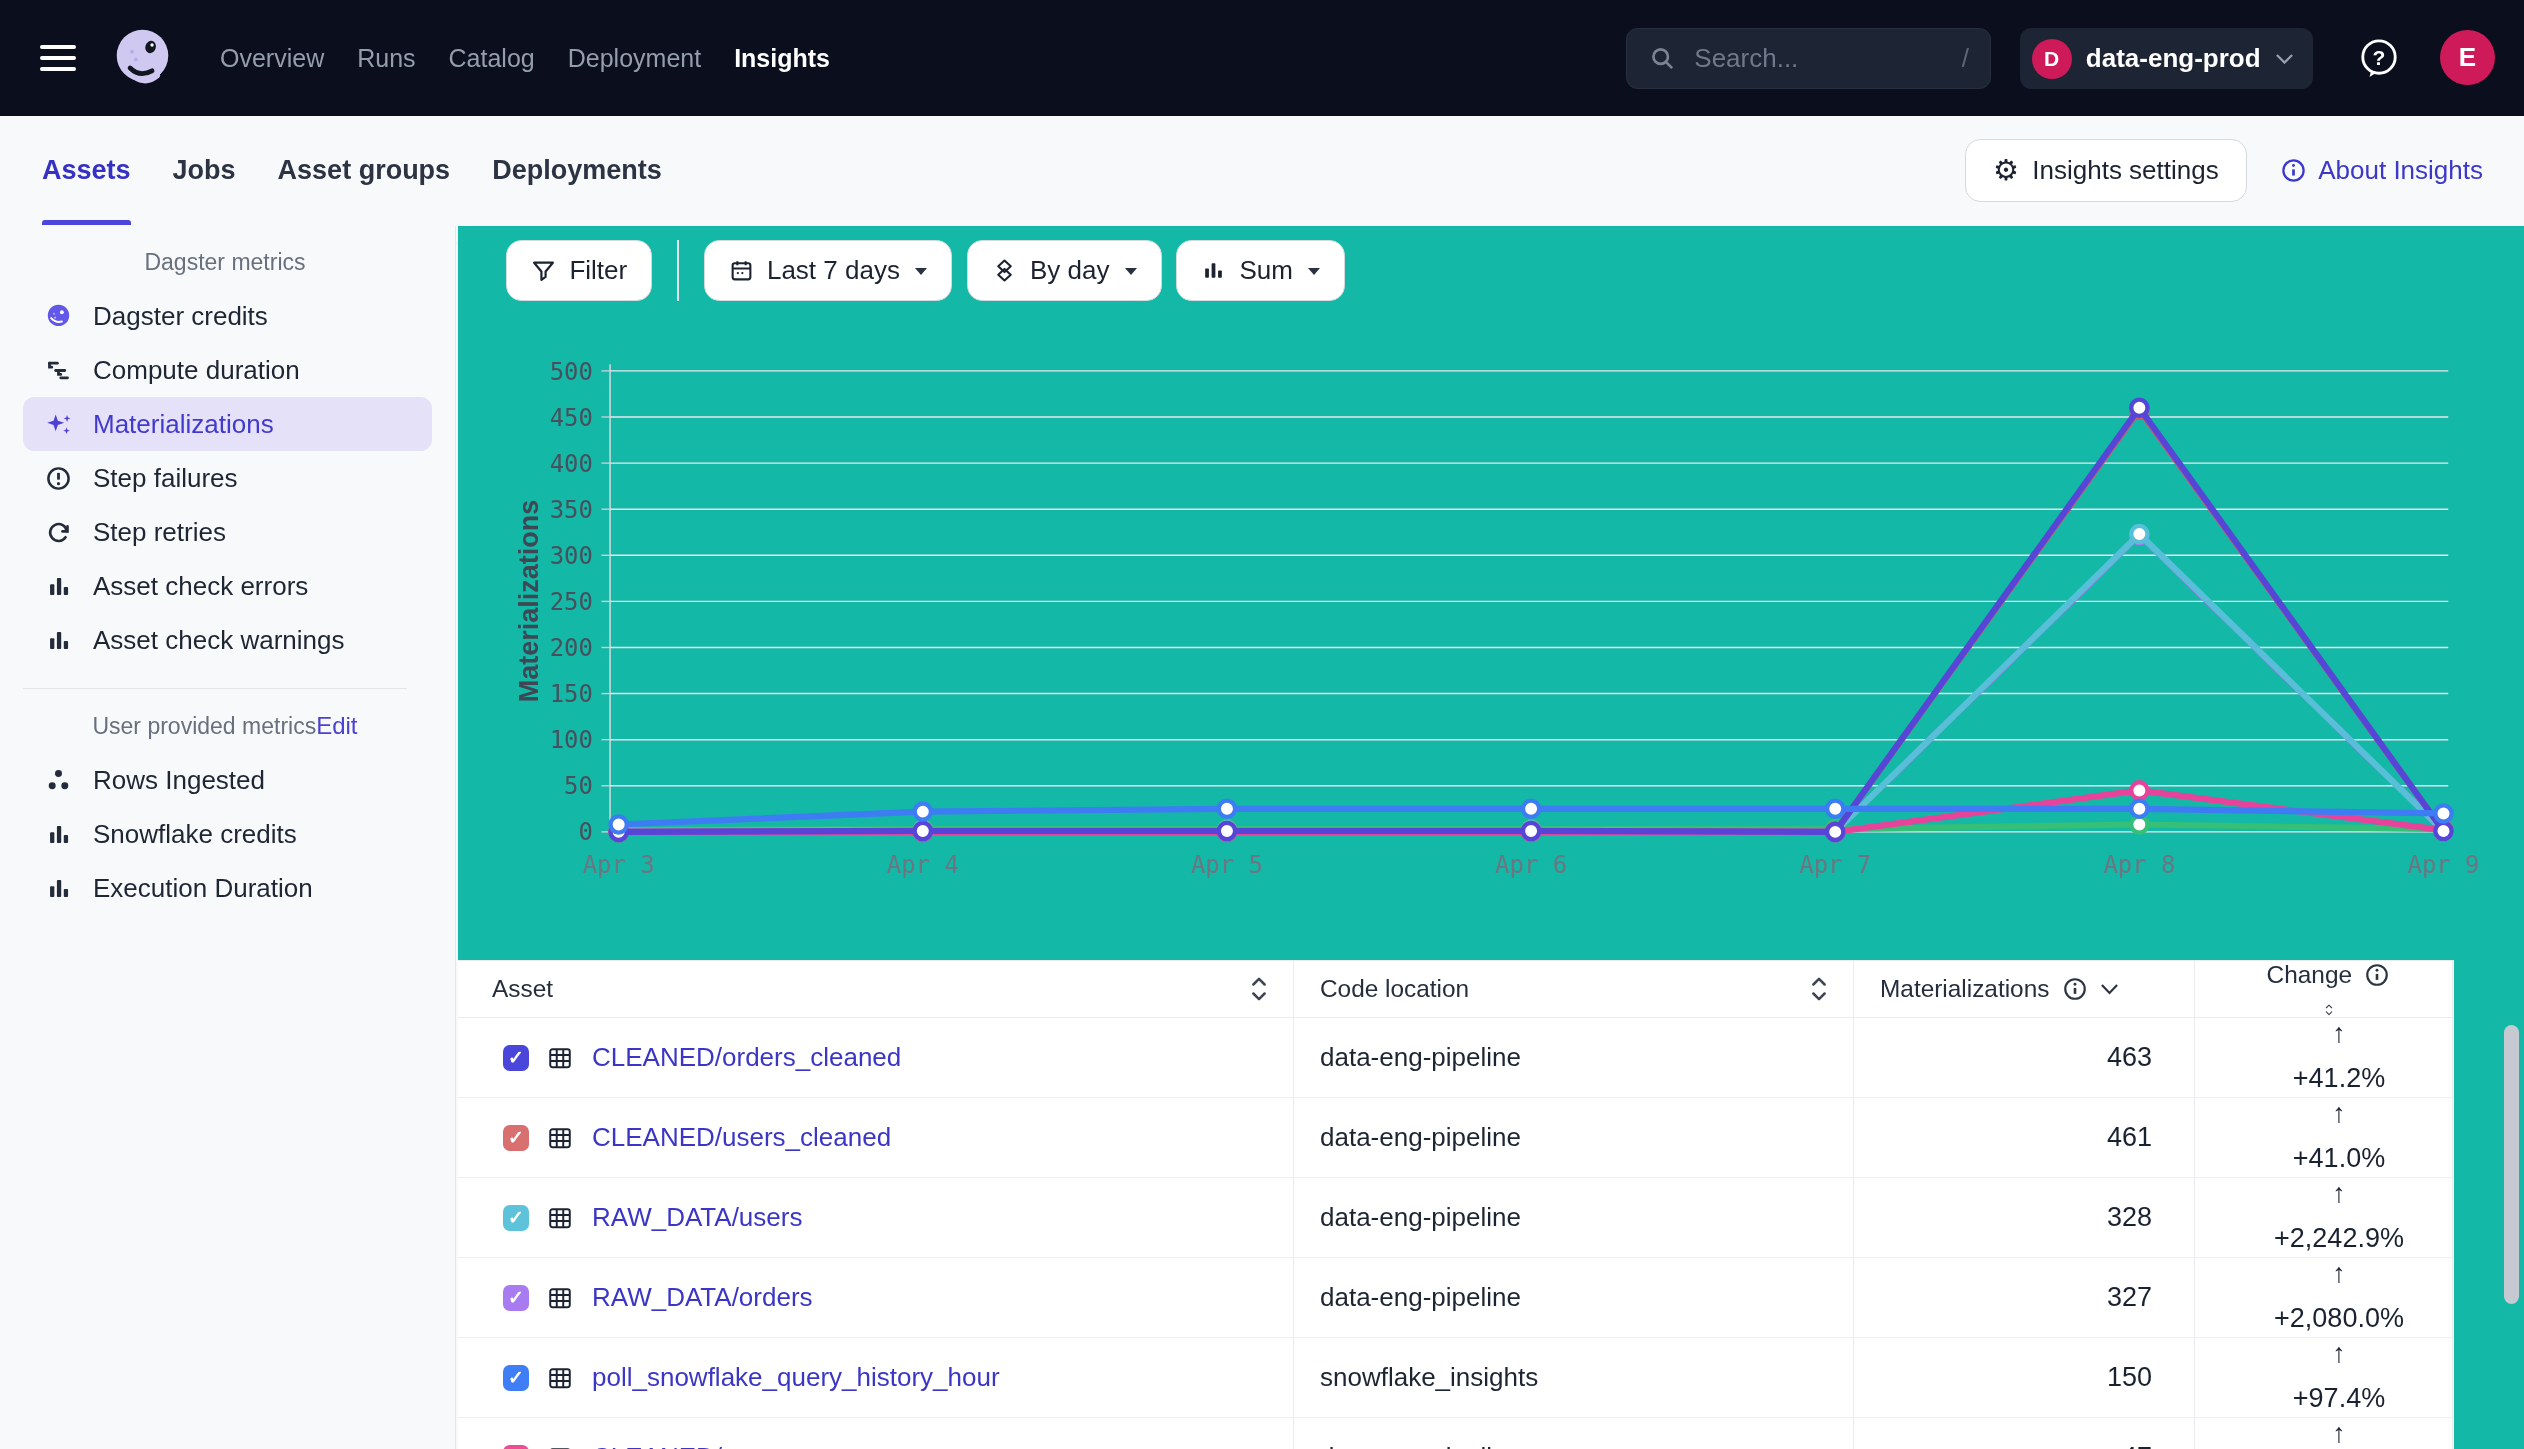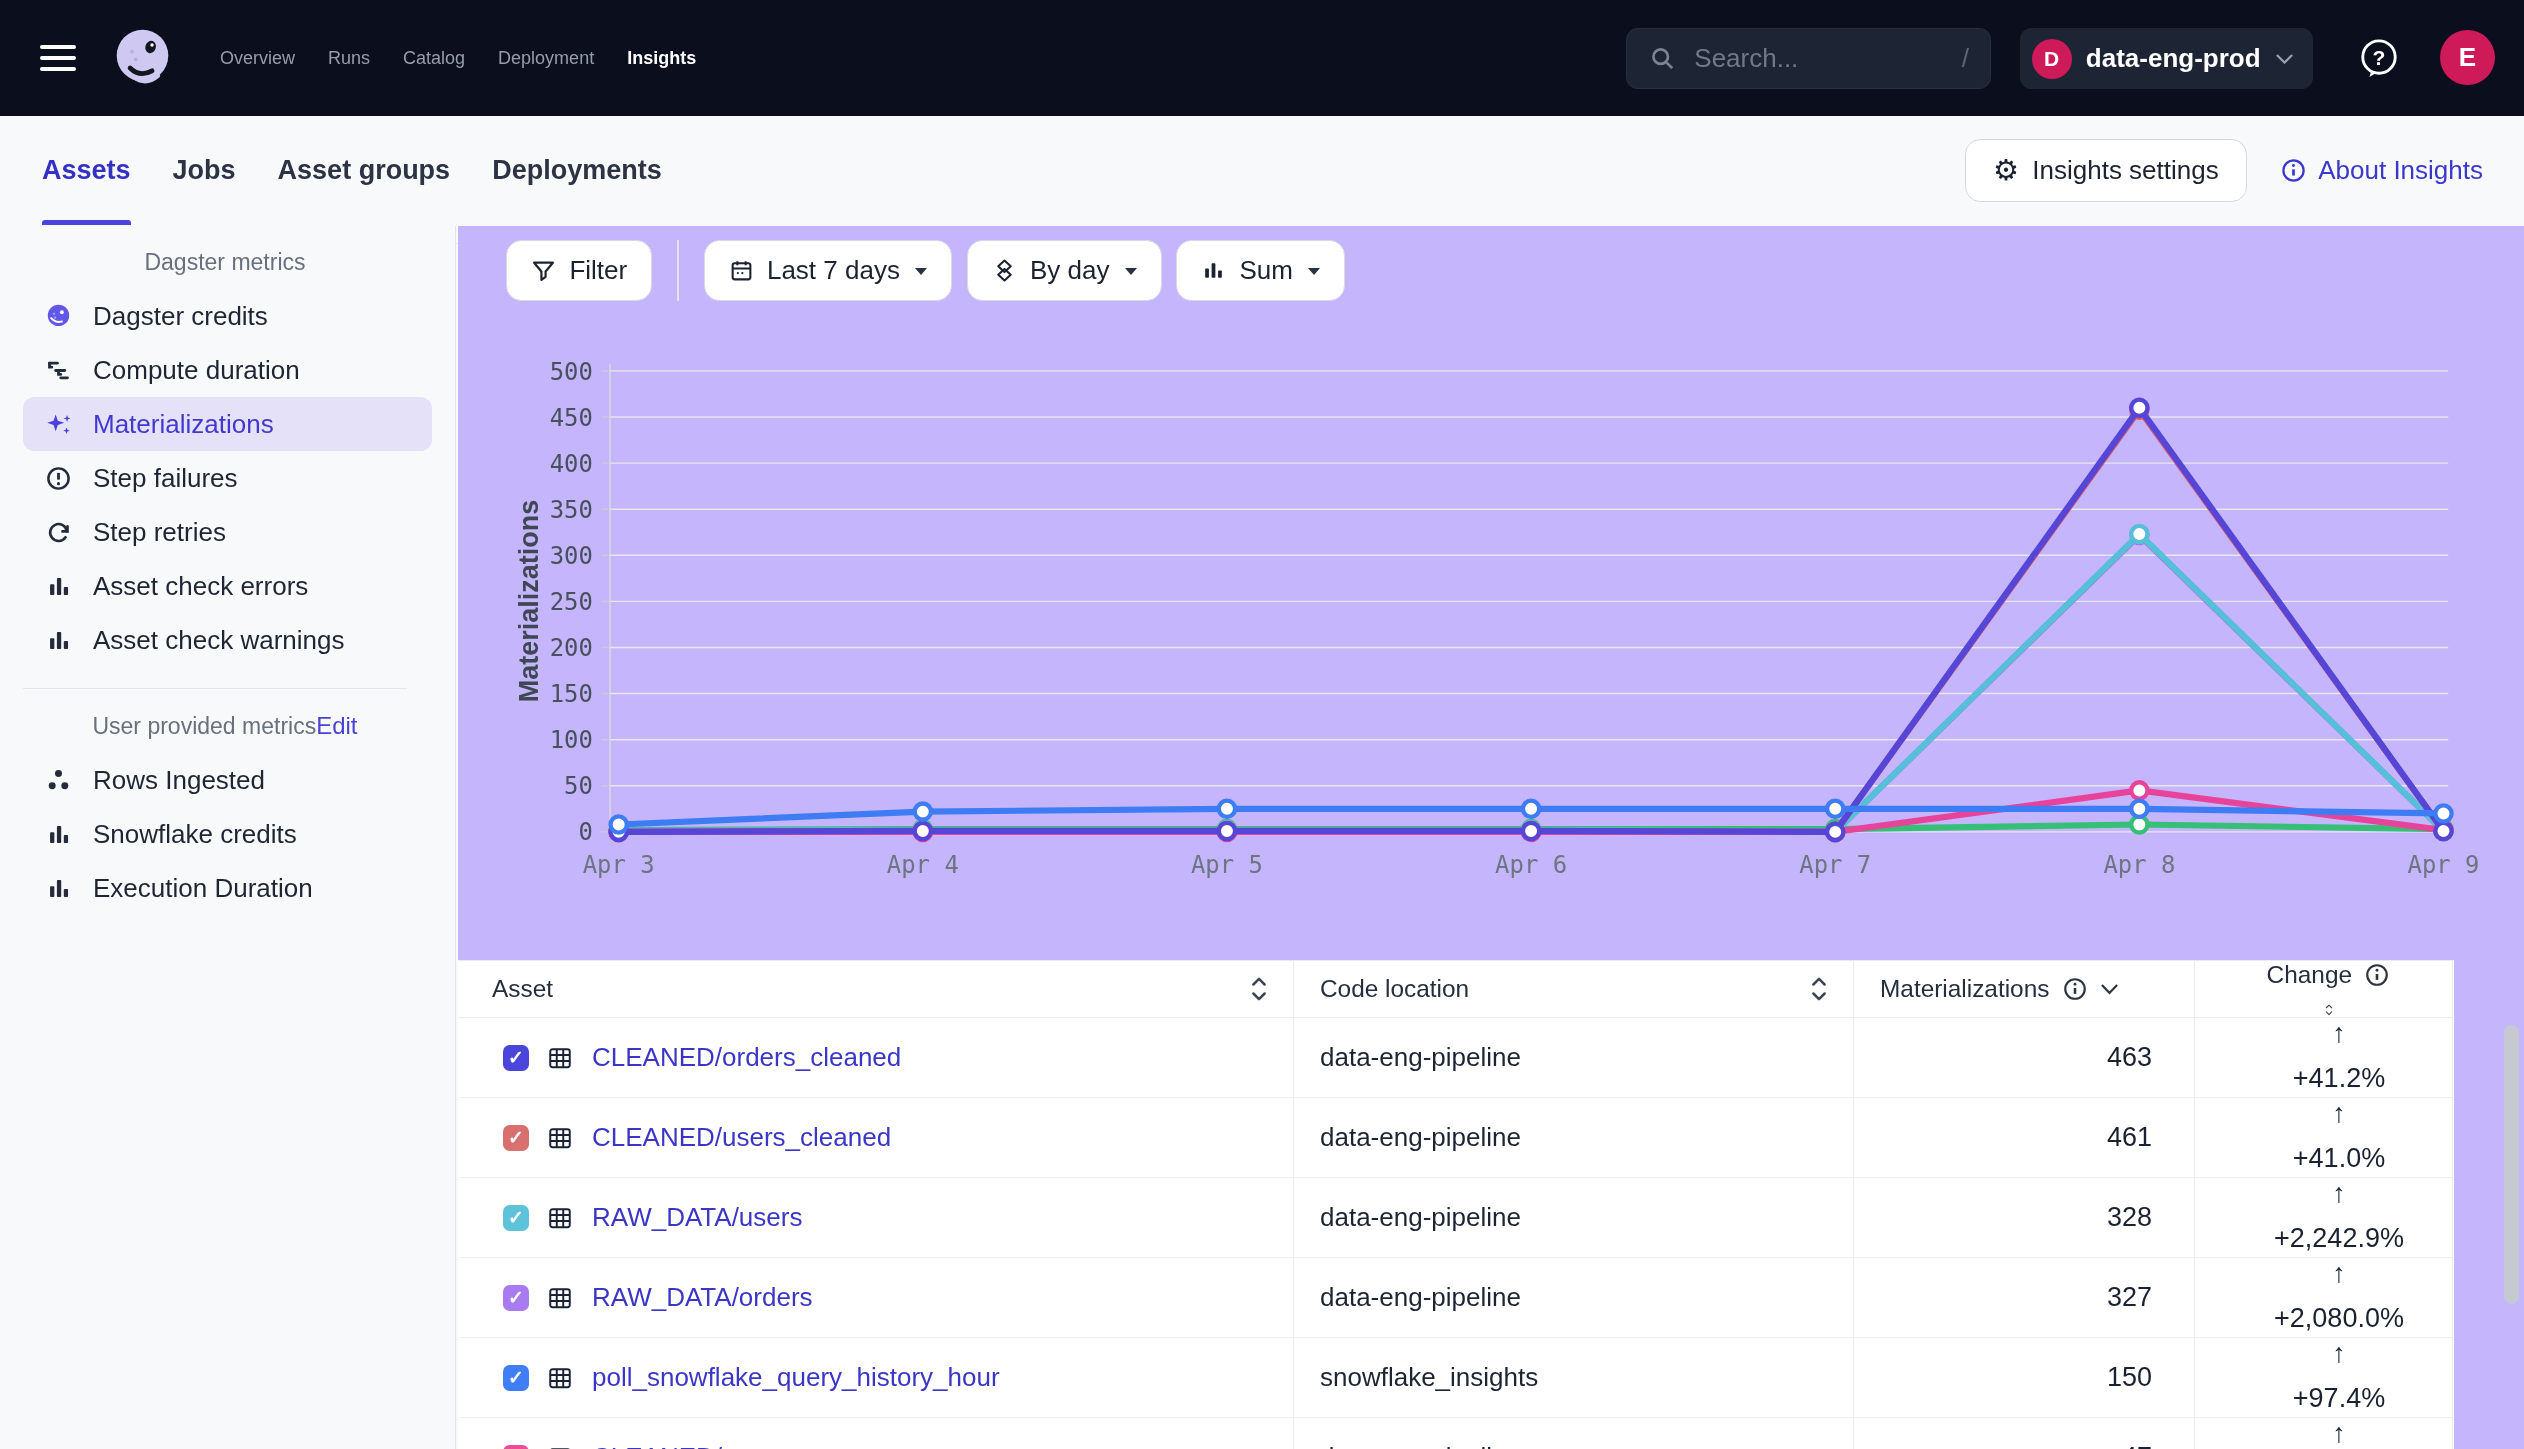--- a/index.html
+++ b/index.html
@@ -6,21 +6,21 @@
     font-family:"Liberation Sans",sans-serif;background:#f8f9fa;}
   *{box-sizing:border-box;}
 
   
   .topnav{position:absolute;left:0;top:0;width:2525px;height:116px;background:#0b0f1d;}
   .hamburger{position:absolute;left:40px;top:45px;width:36px;height:26px;display:flex;
     flex-direction:column;justify-content:space-between;cursor:pointer;}
   .hamburger i{display:block;height:4.3px;background:#fff;border-radius:1.9px;}
   .logo{position:absolute;left:111px;top:26px;}
   .nav-items{position:absolute;left:220px;top:0;height:116px;display:flex;align-items:center;gap:33px;}
-  .nav-item{font-size:18px;font-weight:500;color:#959dad;cursor:pointer;}
+  .nav-item{font-size:25px;font-weight:500;color:#959dad;cursor:pointer;}
   .nav-item.active{color:#ffffff;font-weight:600;}
   .search{position:absolute;left:1626px;top:28px;width:365px;height:61px;background:#1d2433;
     border:1px solid #272f40;border-radius:11.5px;display:flex;align-items:center;padding:8px 21px;gap:15.3px;}
   .search input{flex:1;background:transparent;border:none;outline:none;font-size:26px;
     color:#aab1bf;font-family:"Liberation Sans",sans-serif;min-width:0;}
   .search input::placeholder{color:#6f7989;}
   .search .slash{color:#5e6777;font-size:26px;}
   .deploy{position:absolute;left:2020px;top:28px;height:61px;background:#1d2433;border-radius:11.5px;
     display:flex;align-items:center;padding:0 19px 0 11.5px;gap:14.3px;cursor:pointer;}
   .dbadge{width:40px;height:40px;border-radius:50%;background:#ce1a58;color:#fff;font-size:21px;
@@ -54,21 +54,21 @@
     font-size:23px;color:#68707e;margin-bottom:13.4px;}
   .sec-head .edit{color:#4a42d4;font-weight:400;cursor:pointer;font-size:24px;}
   .side-item{height:54px;margin:0 23px;border-radius:11.5px;display:flex;align-items:center;
     padding-left:22px;gap:21px;font-size:26px;color:#1e2533;cursor:pointer;}
   .side-item .icn{width:27px;height:27px;flex:0 0 27px;color:#242b3a;display:flex;align-items:center;}
   .side-item.selected{background:#e5e1f8;color:#423ace;font-weight:500;}
   .side-item.selected .icn{color:#4c40d8;}
   .side-hr{border:none;border-top:1.4px solid #e5e6ea;margin:21px 48px 23px 23px;}
 
   
-  .main{position:absolute;left:458px;top:226px;width:2067px;height:1224px;background:#c4b5fd;}
+  .main{position:absolute;left:458px;top:226px;width:2067px;height:1224px;background:#14b8a6;}
 
   
   .controls-left{position:absolute;left:48px;top:14.3px;display:flex;align-items:center;}
   .controls-right{position:absolute;right:38px;top:14.3px;display:flex;align-items:center;gap:23px;}
   .btn{display:inline-flex;align-items:center;gap:13.4px;height:61px;padding:0 24px;background:#fff;
     border:1.4px solid #d6d9e0;border-radius:15.3px;font-size:26px;font-weight:500;color:#1c2230;
     cursor:pointer;font-family:"Liberation Sans",sans-serif;white-space:nowrap;}
   .btn svg{flex:0 0 auto;}
   .caret{width:0;height:0;border:6.2px solid transparent;border-top:7.7px solid #2a3140;margin-top:6.7px;margin-left:1.9px;}
   .vdiv{width:1.4px;height:61px;background:#e3e5ea;margin:0 25px;}

